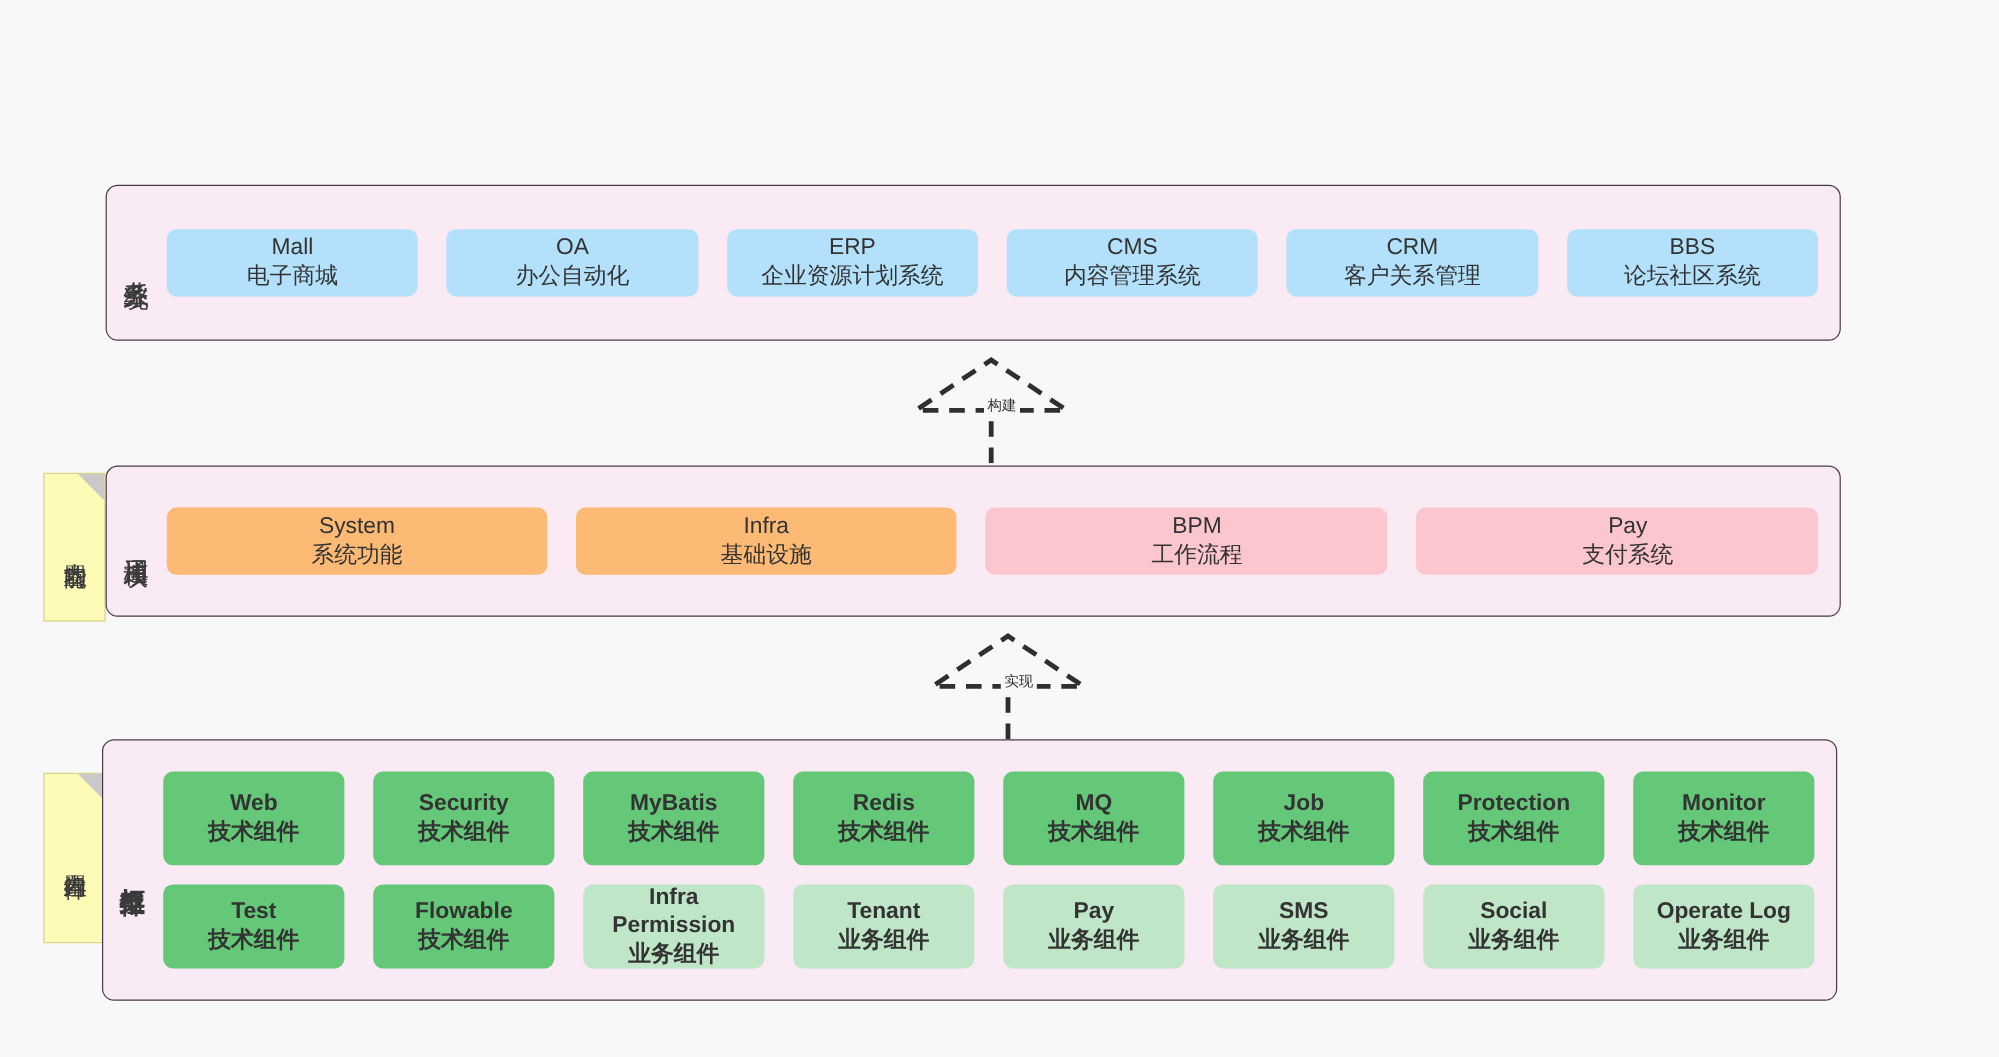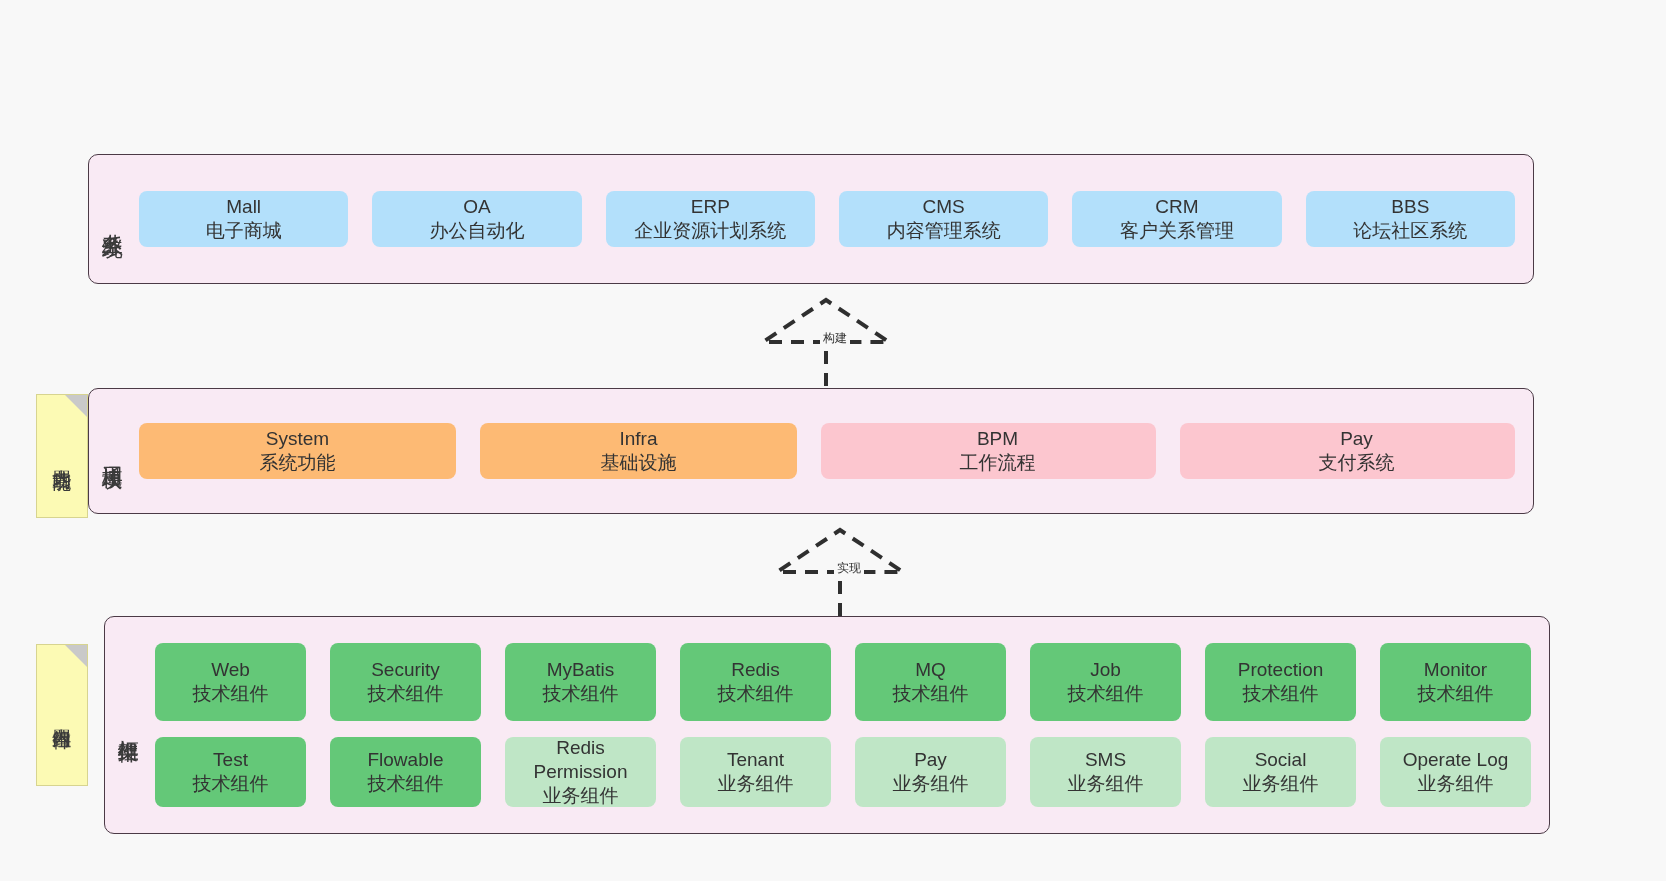--- a/index.html
+++ b/index.html
@@ -210,21 +210,21 @@
       <path d="M 68 90 L 68 46 L 5 46 L 68 4 L 131 46 L 68 46" fill="none" stroke="#2f2f2f" stroke-width="4" stroke-dasharray="13 9" stroke-linecap="butt" stroke-linejoin="miter"></path>
     </svg>
     <div class="arrow-label" style="left:62px; top:34px;">实现</div>
   </div>
 
   <div class="note" style="left:36px; top:604px; width:52px; height:142px;">
     <div class="fold"></div>
     <span class="note-text">内置组件</span>
   </div>
 
-  <div class="layer" id="layer-framework" style="left:104px; top:576px; width:1446px; height:218px;">
+  <div class="layer" id="layer-framework" style="left:85px; top:576px; width:1446px; height:218px;font-weight:bold;">
     <div class="layer-title">框架组件</div>
     <div class="layer-body">
 
       <div class="row" style="height:78px;">
         <div class="node c-green">
           <span class="ln">Web</span>
           <span class="ln">技术组件</span>
         </div>
         <div class="node c-green">
           <span class="ln">Security</span>
@@ -259,21 +259,21 @@
       <div class="row" style="height:70px;">
         <div class="node c-green">
           <span class="ln">Test</span>
           <span class="ln">技术组件</span>
         </div>
         <div class="node c-green">
           <span class="ln">Flowable</span>
           <span class="ln">技术组件</span>
         </div>
         <div class="node c-green-light wrap">
-          <span class="ln">Redis Permission</span>
+          <span class="ln">Infra Permission</span>
           <span class="ln">业务组件</span>
         </div>
         <div class="node c-green-light">
           <span class="ln">Tenant</span>
           <span class="ln">业务组件</span>
         </div>
         <div class="node c-green-light">
           <span class="ln">Pay</span>
           <span class="ln">业务组件</span>
         </div>

